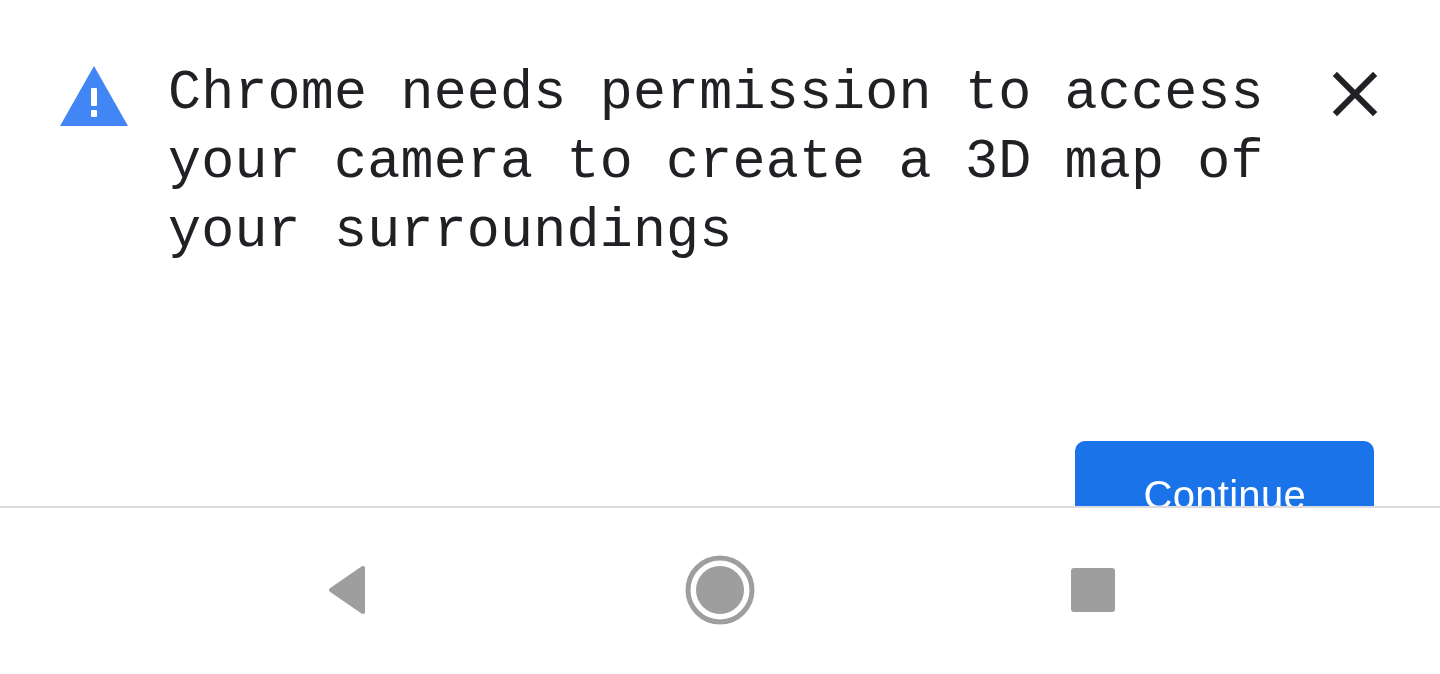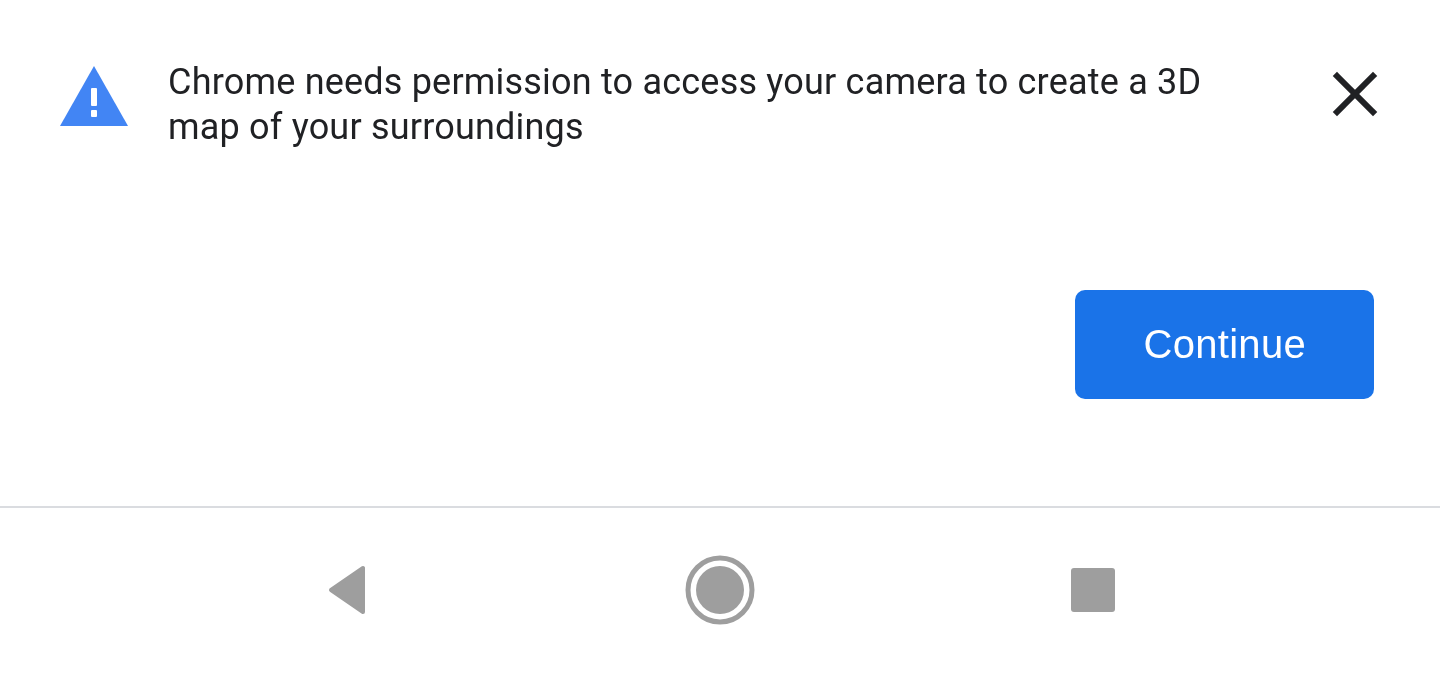--- a/index.html
+++ b/index.html
@@ -25,25 +25,26 @@
       gap: 40px;
     }
     .warning-icon {
       flex: 0 0 auto;
       width: 68px;
       height: 60px;
       margin-top: 6px;
     }
     .dialog-title {
       flex: 1;
-      font-size: 36px;
+      font-size: 55px;
       font-weight: 400;
       line-height: 1.25;
       color: #202124;
       letter-spacing: 0.2px;
+      font-family: Liberation Mono, monospace;
     }
     .close-btn {
       flex: 0 0 auto;
       width: 50px;
       height: 50px;
       margin-top: 10px;
       margin-left: 20px;
       background: transparent;
       border: none;
       cursor: pointer;
@@ -60,20 +61,21 @@
     .continue-btn {
       background: #1a73e8;
       color: #ffffff;
       border: none;
       border-radius: 10px;
       font-size: 40px;
       font-weight: 500;
       padding: 32px 68px;
       cursor: pointer;
       letter-spacing: 0.3px;
+      margin-top: 35px;
     }
     .navbar {
       position: absolute;
       left: 0;
       right: 0;
       bottom: 0;
       height: 168px;
       border-top: 2px solid #dadce0;
       display: flex;
       align-items: center;

